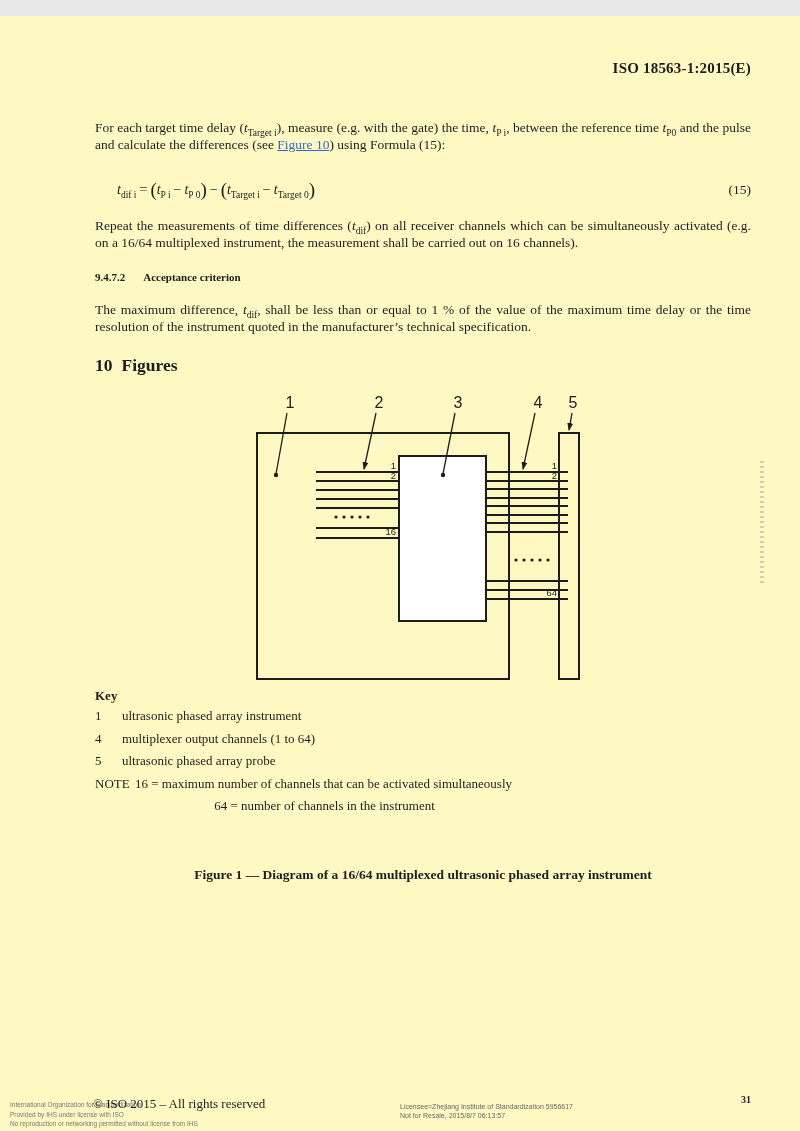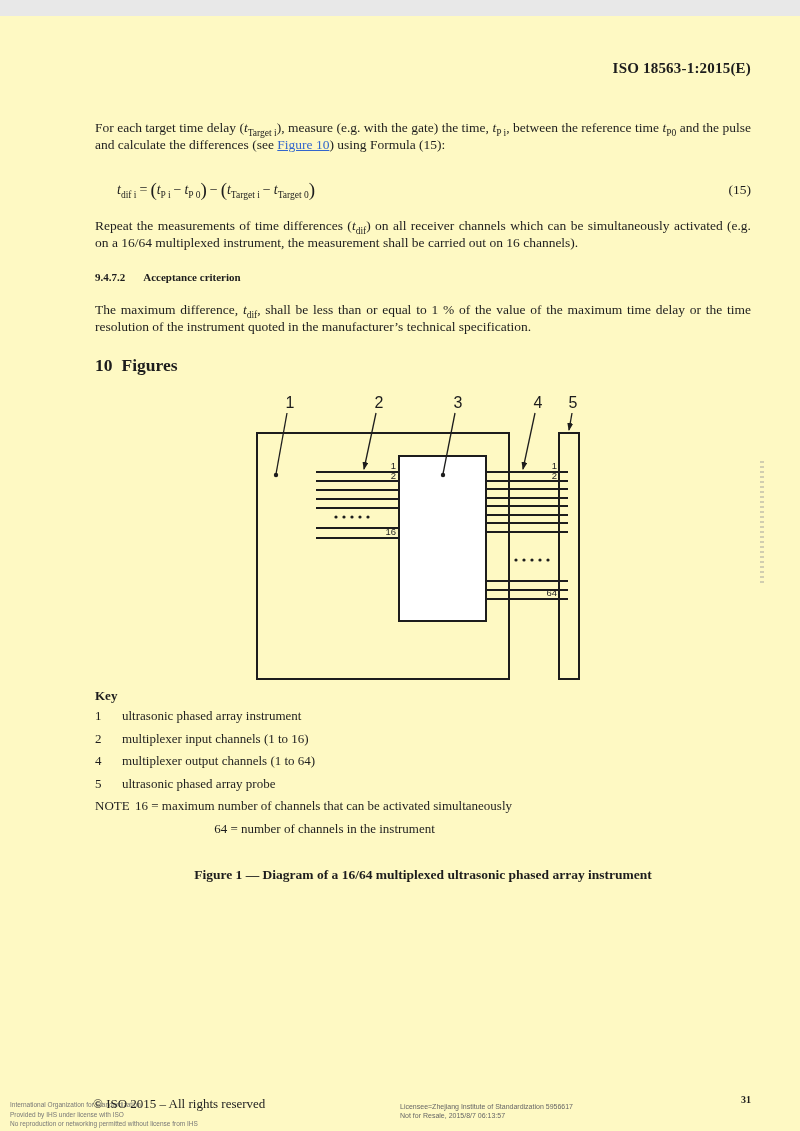--- a/index.html
+++ b/index.html
@@ -152,21 +152,20 @@
       <line x1="535" y1="397" x2="523" y2="453" marker-end="url(#ah)"></line>
       <line x1="572" y1="397" x2="569" y2="414" marker-end="url(#ah)"></line>
     </g>
     <circle cx="276" cy="459" r="2.2" fill="#1d1d1d"></circle>
     <circle cx="443" cy="459" r="2.2" fill="#1d1d1d"></circle>
   </svg>
 
   <div class="abs key-block">
     <div class="key-title">Key</div>
     <div class="key-row"><span class="key-num">1</span><span>ultrasonic phased array instrument</span></div>
-    <div class="key-row"><span class="key-num">2</span><span>multiplexer input channels (1 to 16)</span></div>
     <div class="key-row"><span class="key-num">4</span><span>multiplexer output channels (1 to 64)</span></div>
     <div class="key-row"><span class="key-num">5</span><span>ultrasonic phased array probe</span></div>
     <div class="note-row"><span class="note-label">NOTE</span><span>16 = maximum number of channels that can be activated simultaneously</span></div>
     <div class="note-cont">64 = number of channels in the instrument</div>
   </div>
 
   <div class="abs figure-caption">Figure 1 — Diagram of a 16/64 multiplexed ultrasonic phased array instrument</div>
 
   <div class="abs margin-watermark"></div>
 

